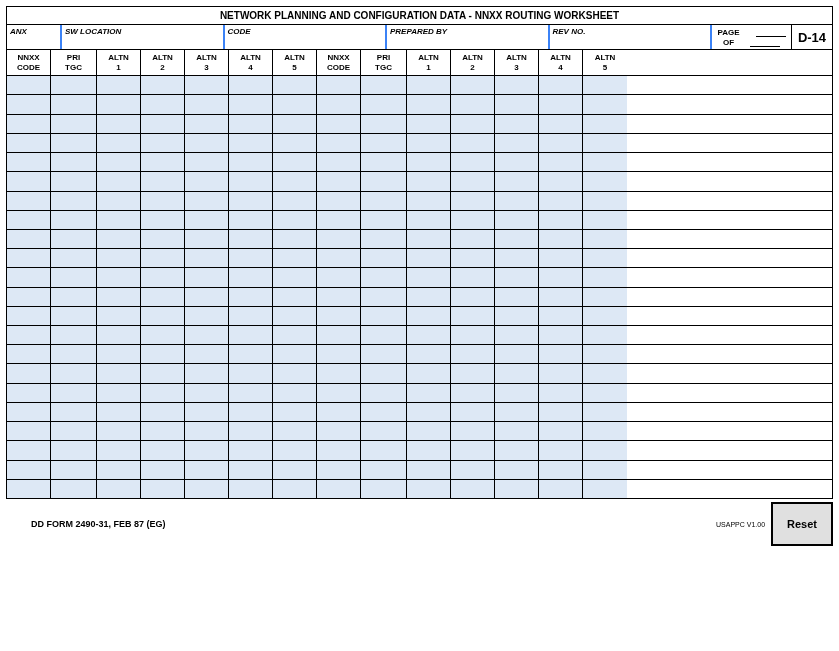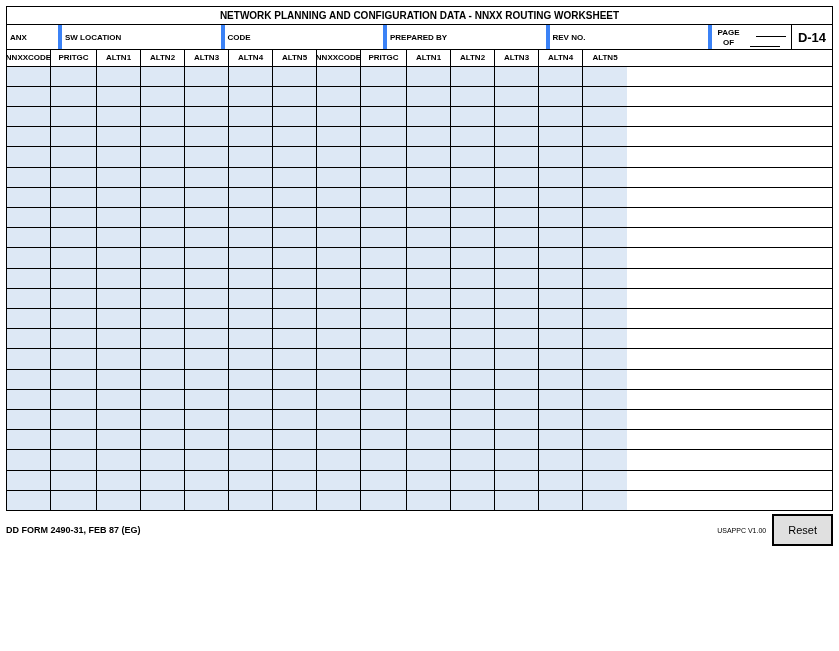--- a/index.html
+++ b/index.html
@@ -26,27 +26,27 @@
       border-bottom: none;
       padding: 3px 0;
       background: #fff;
     }
     .header-row {
       display: flex;
       border: 1px solid #000;
       border-bottom: none;
     }
     .header-cell {
-      border-right: 4px solid #3b82f6;
+      border-right: 2px solid #3b82f6;
       padding: 2px 3px;
       font-size: 9px;
       font-weight: bold;
       display: flex;
       flex-direction: column;
-      justify-content: center;
+      font-style: italic;
     }
     .header-cell:last-child { border-right: none; }
     .header-cell .label { font-size: 8px; font-weight: bold; }
     .anx-cell { width: 55px; min-width: 55px; }
     .prsl-cell { flex: 1; }
     .swloc-cell { flex: 1; }
     .date-cell { flex: 1; }
     .revno-cell { flex: 1; }
     .prepby-cell { flex: 1; }
     .chkby-cell { flex: 1; }
@@ -78,21 +78,21 @@
       border: 1px solid #000;
       border-bottom: none;
     }
     .col-header-cell {
       border-right: 1px solid #000;
       text-align: center;
       font-weight: bold;
       font-size: 8px;
       padding: 3px 1px;
       display: flex;
-      flex-direction: row;
+      flex-direction: column;
       align-items: center;
       justify-content: center;
       line-height: 1.2;
       background: #fff;
     }
     .col-header-cell:last-child { border-right: none; }
     
     .c0  { width: 44px; min-width: 44px; }
     .c1  { width: 46px; min-width: 46px; }
     .c2  { width: 44px; min-width: 44px; }
@@ -128,35 +128,36 @@
     .data-cell:last-child { border-right: none; }
     .footer-row {
       display: flex;
       justify-content: space-between;
       align-items: center;
       padding-top: 3px;
     }
     .footer-left {
       font-size: 9px;
       font-weight: bold;
+      margin-left: 25px;
     }
     .footer-right {
       display: flex;
       align-items: center;
       gap: 6px;
     }
     .usappc-label {
       font-size: 7px;
     }
     .reset-btn {
       border: 2px solid #000;
       background: #e0e0e0;
-      padding: 8px 14px;
+      padding: 14px 14px;
       font-size: 11px;
-      font-weight: normal;
+      font-weight: bold;
       cursor: pointer;
     }
   </style>
 </head>
 <body>
 
 <div class="page-wrapper">
 
   <div class="title-row">NETWORK PLANNING AND CONFIGURATION DATA - NNXX ROUTING WORKSHEET</div>
 

